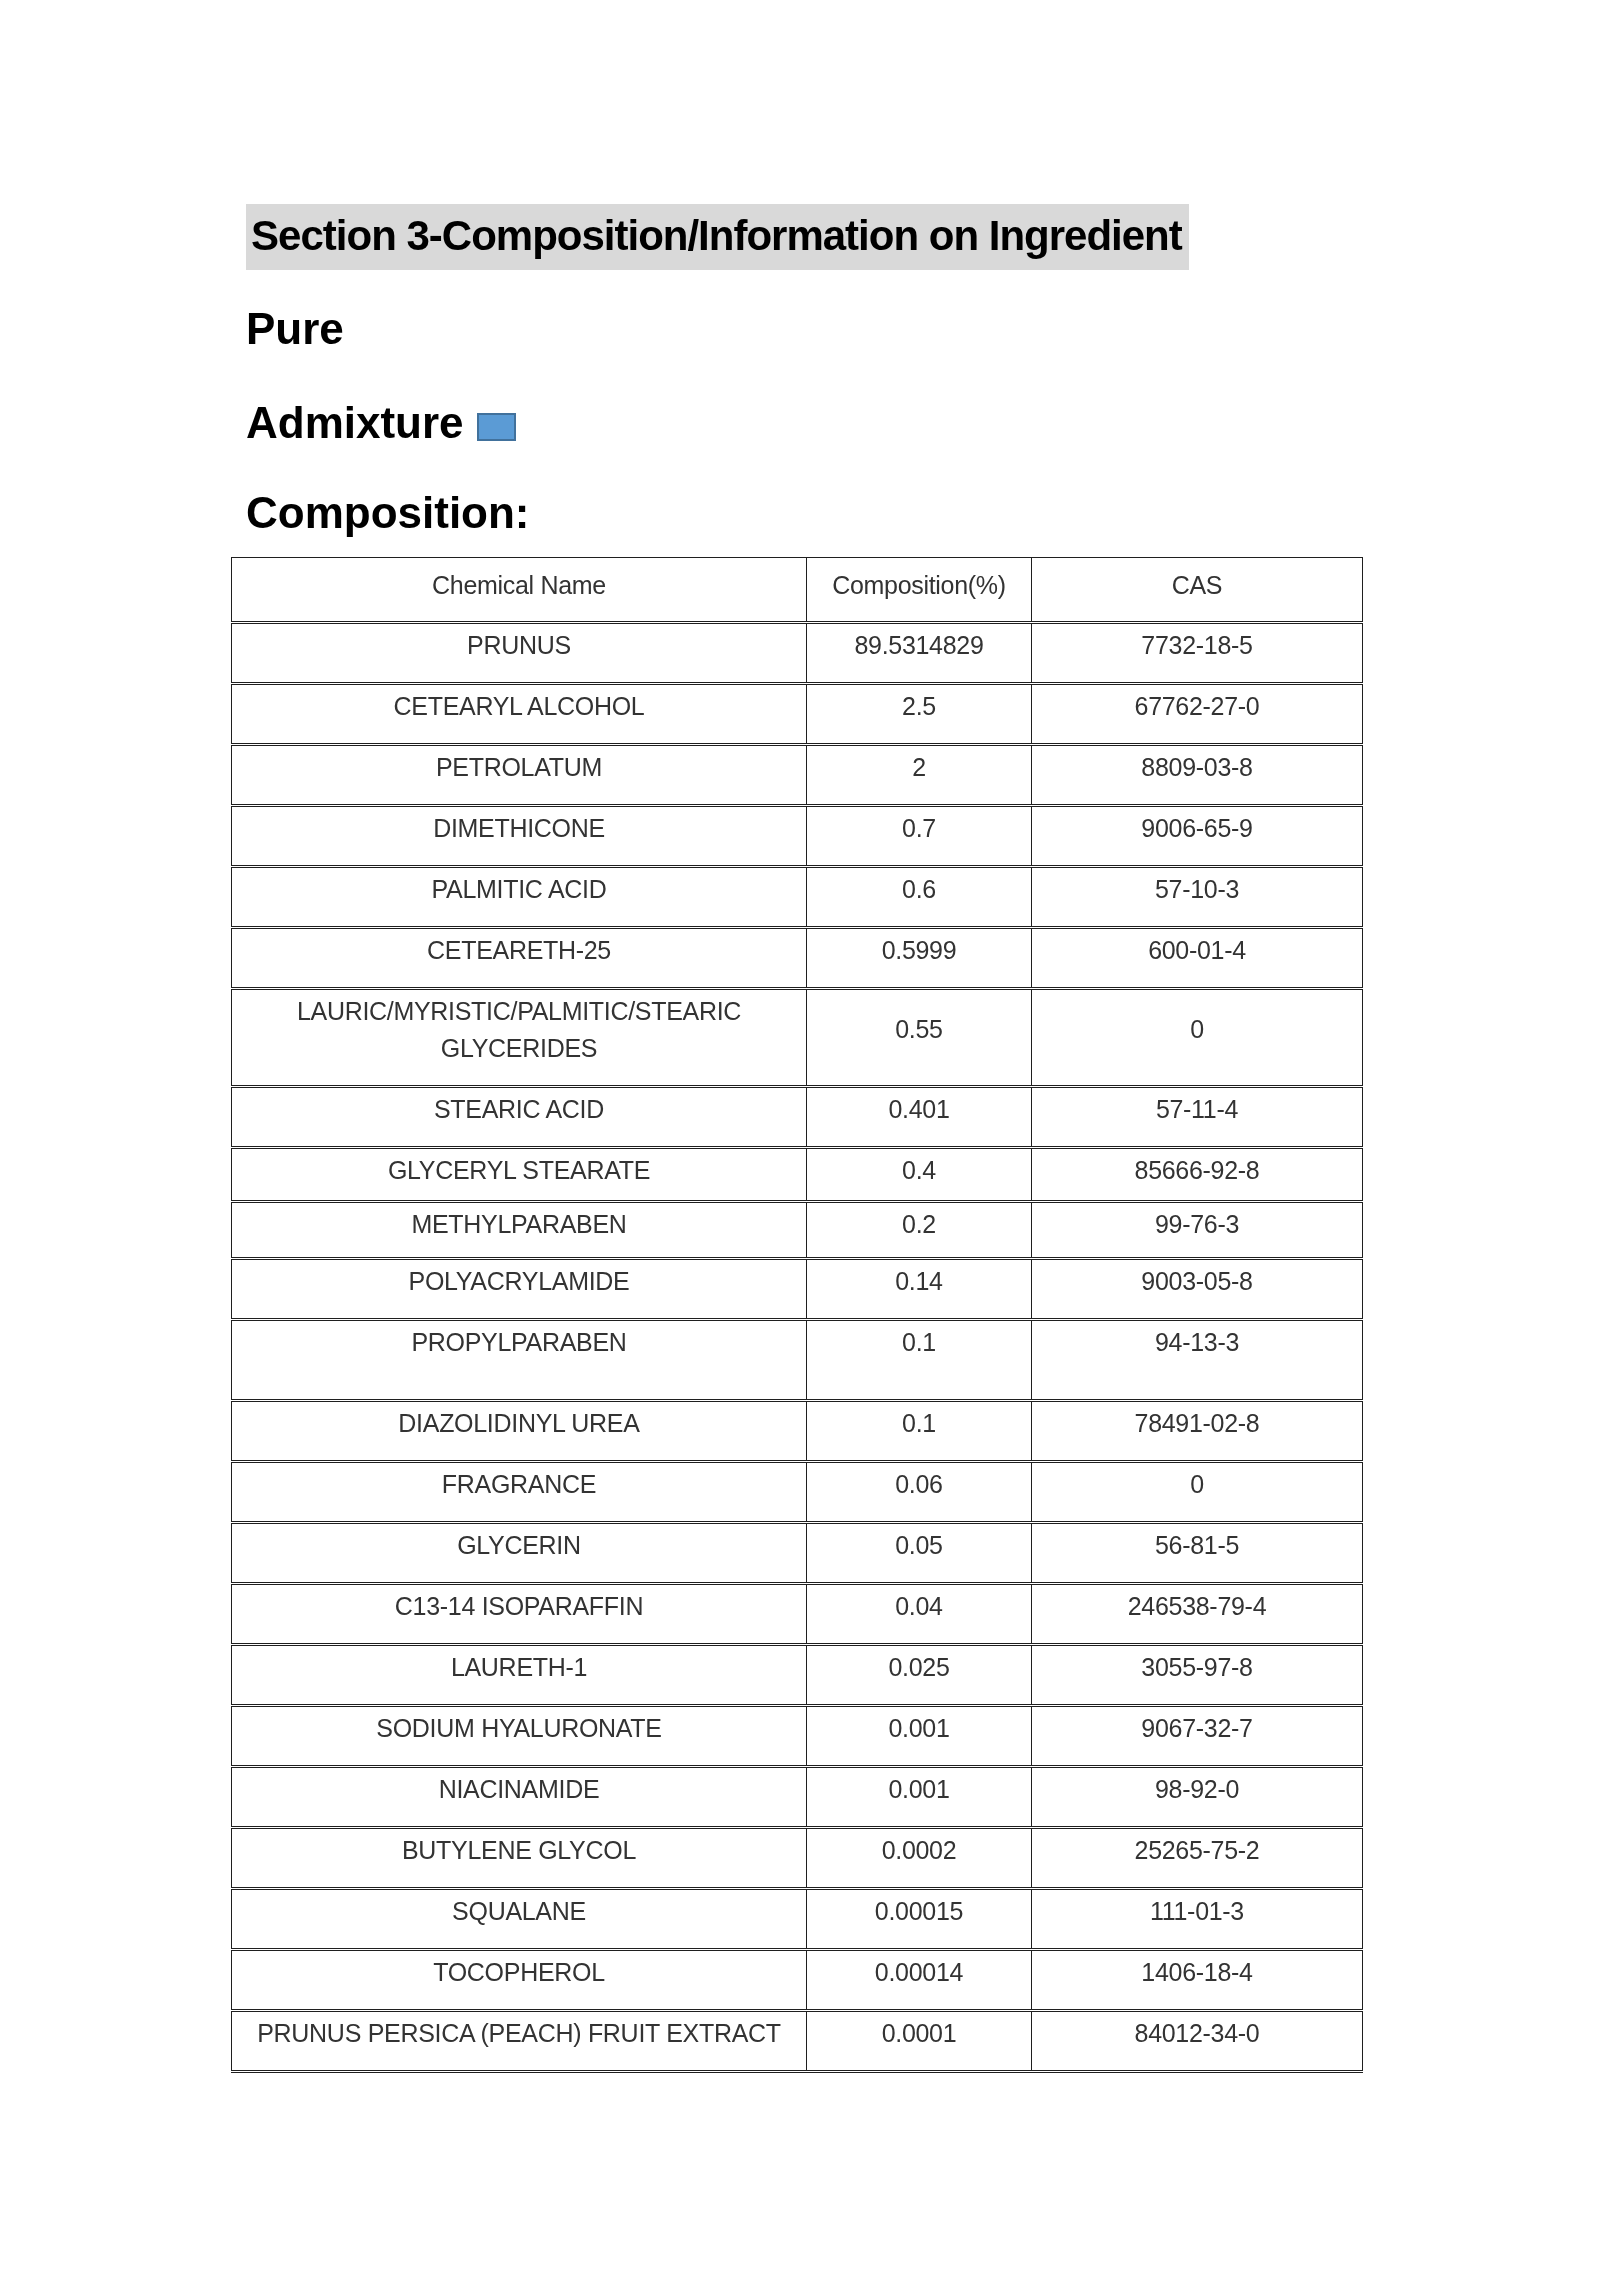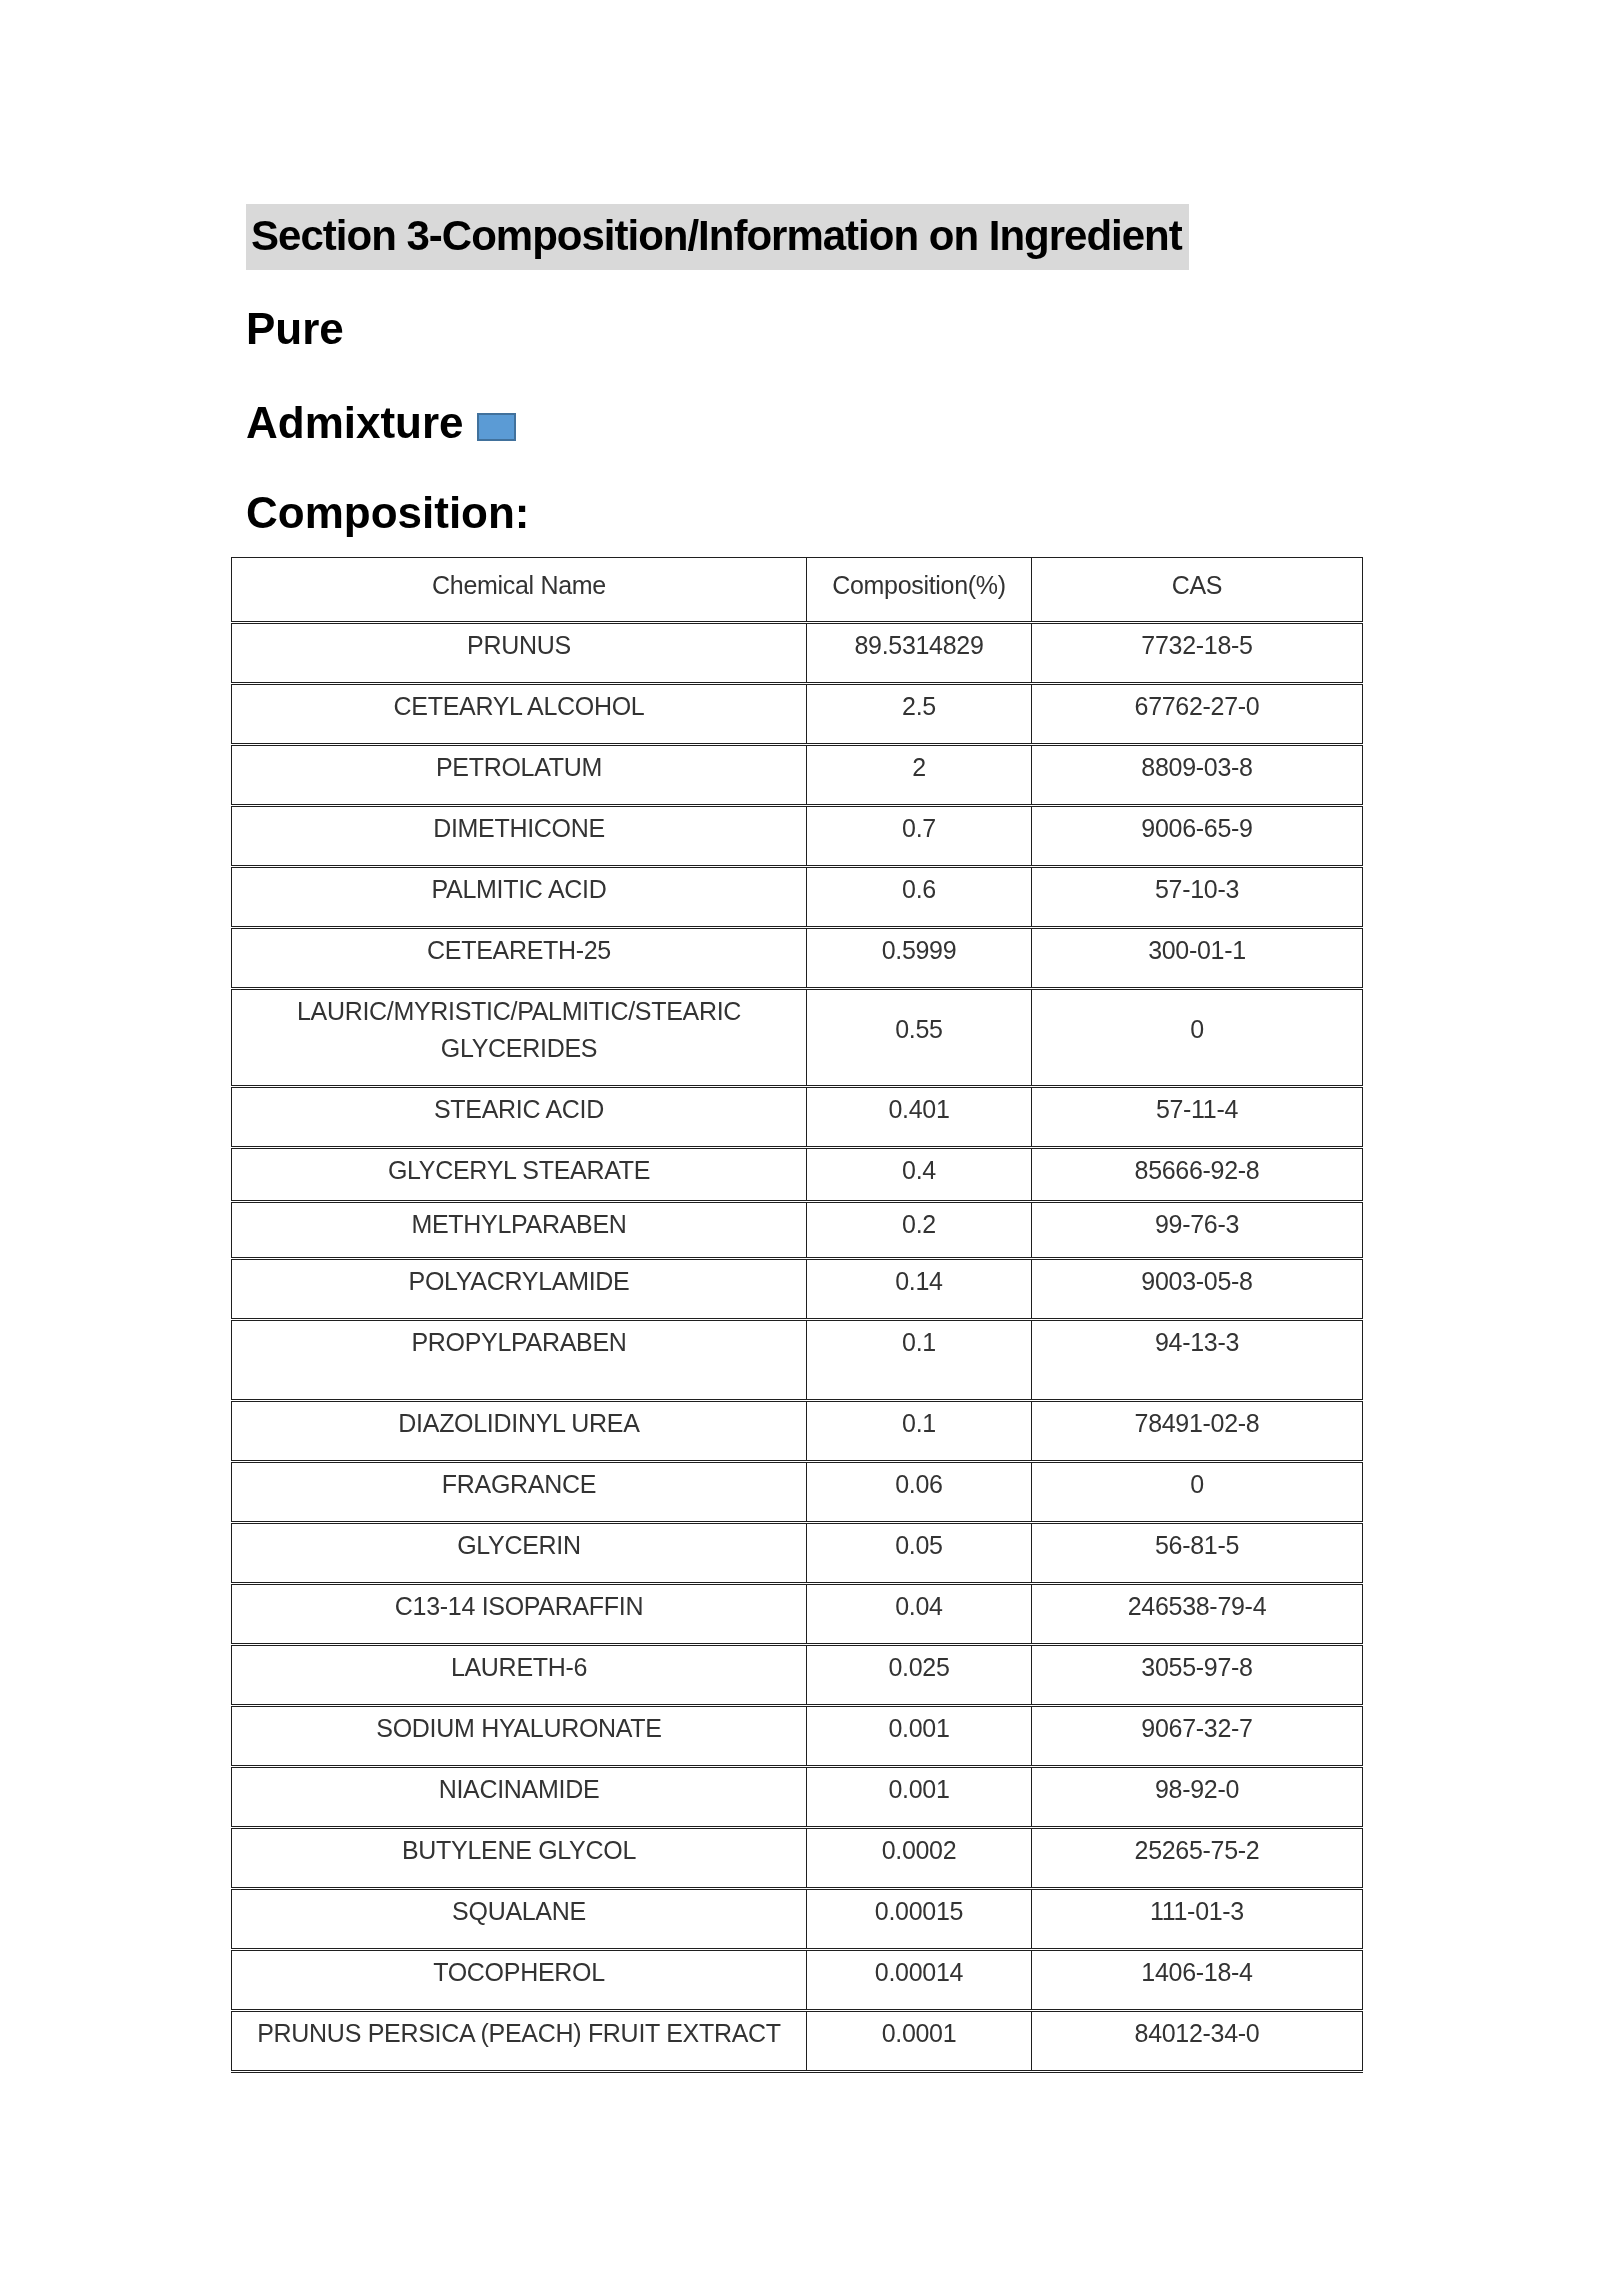--- a/index.html
+++ b/index.html
@@ -153,21 +153,21 @@
 
         <tr>
           <td>PALMITIC ACID</td>
           <td>0.6</td>
           <td>57-10-3</td>
         </tr>
 
         <tr>
           <td>CETEARETH-25</td>
           <td>0.5999</td>
-          <td>300-01-1</td>
+          <td>600-01-4</td>
         </tr>
 
         <tr>
           <td>LAURIC/MYRISTIC/PALMITIC/STEARIC GLYCERIDES</td>
           <td>0.55</td>
           <td>0</td>
         </tr>
 
         <tr>
           <td>STEARIC ACID</td>
@@ -217,21 +217,21 @@
           <td>56-81-5</td>
         </tr>
 
         <tr>
           <td>C13-14 ISOPARAFFIN</td>
           <td>0.04</td>
           <td>246538-79-4</td>
         </tr>
 
         <tr>
-          <td>LAURETH-6</td>
+          <td>LAURETH-1</td>
           <td>0.025</td>
           <td>3055-97-8</td>
         </tr>
 
         <tr>
           <td>SODIUM HYALURONATE</td>
           <td>0.001</td>
           <td>9067-32-7</td>
         </tr>
 

